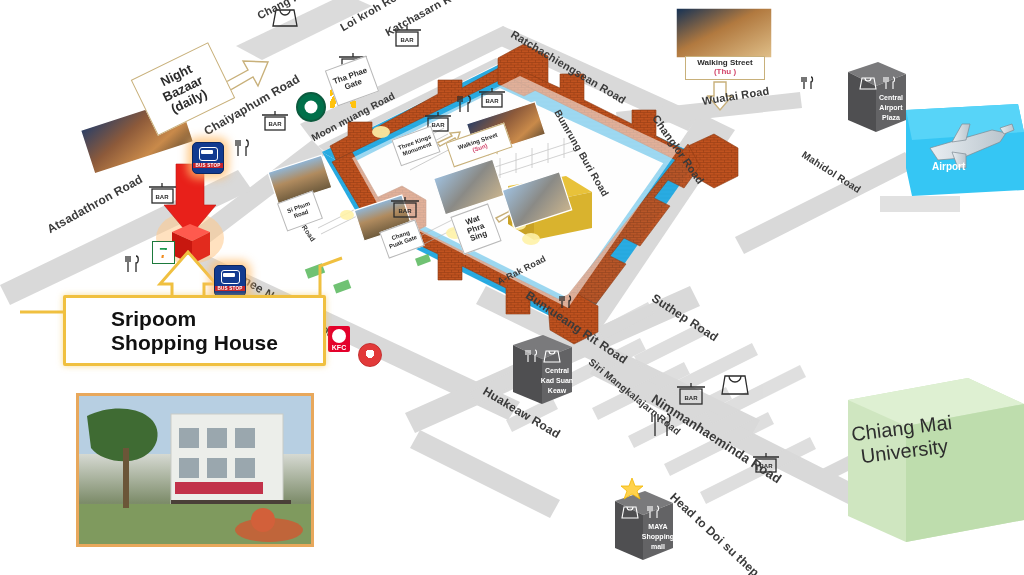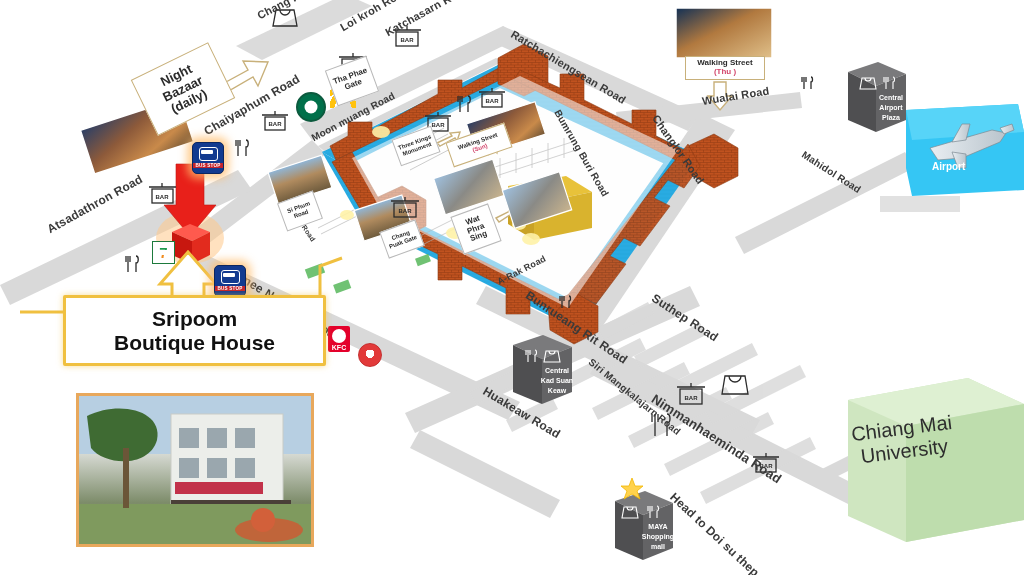--- a/index.html
+++ b/index.html
@@ -24,21 +24,21 @@
   }
   .callout.plain{border-color:#b9b9b9;}
   .callout .sub{color:#d2456b;font-weight:bold;}
 
   
   #hotel-card{
     position:absolute;left:63px;top:295px;width:257px;height:65px;
     background:#ffffff;border:3px solid #f0c040;border-radius:2px;
     box-shadow:0 0 6px rgba(240,192,64,.55);
     display:flex;align-items:center;justify-content:center;
-    text-align:center;z-index:40;
+    text-align:left;z-index:40;
   }
   #hotel-card .htxt{
     font-size:21px;font-weight:bold;color:#111;line-height:1.12;
     font-family:"Liberation Sans",sans-serif;
   }
   #hotel-photo{
     position:absolute;left:76px;top:393px;width:232px;height:148px;
     border:3px solid #e8a85c;z-index:40;overflow:hidden;background:#cfd8c4;
   }
 
@@ -611,21 +611,21 @@
       <div class="starbucks"></div>
     </div>
     <div class="poi" title="McDonald's" style="left: 330px; top: 88px;">
       <div class="mcd"></div>
     </div>
   </div>
 
 <div id="hotel-card">
   <div class="htxt">
     <div>Sripoom</div>
-    <div>Boutique House</div>
+    <div>Shopping House</div>
   </div>
 </div>
 <div id="hotel-photo">
   <svg viewBox="0 0 232 148" width="232" height="148">
     <rect width="232" height="148" fill="url(#hotelPhoto)"></rect>
     <rect x="0" y="0" width="232" height="58" fill="#b7cfe2"></rect>
     <rect x="92" y="18" width="112" height="92" fill="#eceeea" stroke="#c9ccc6"></rect>
     <rect x="100" y="32" width="20" height="20" fill="#9aa7ae"></rect>
     <rect x="128" y="32" width="20" height="20" fill="#9aa7ae"></rect>
     <rect x="156" y="32" width="20" height="20" fill="#9aa7ae"></rect>

